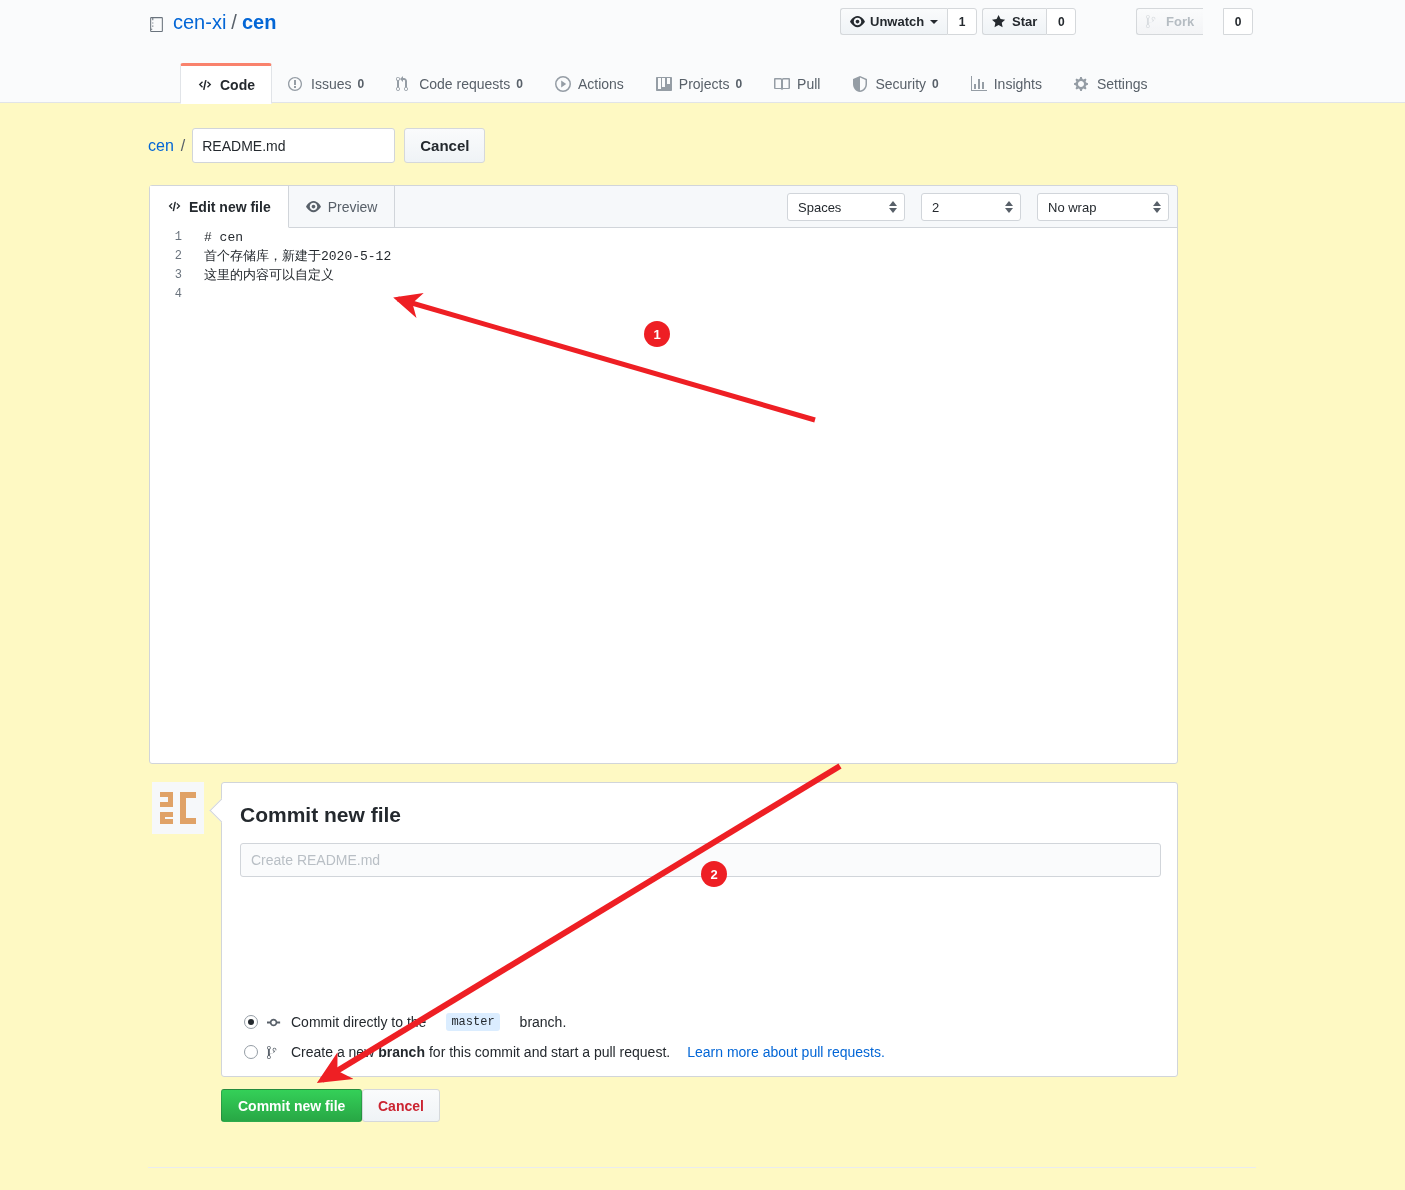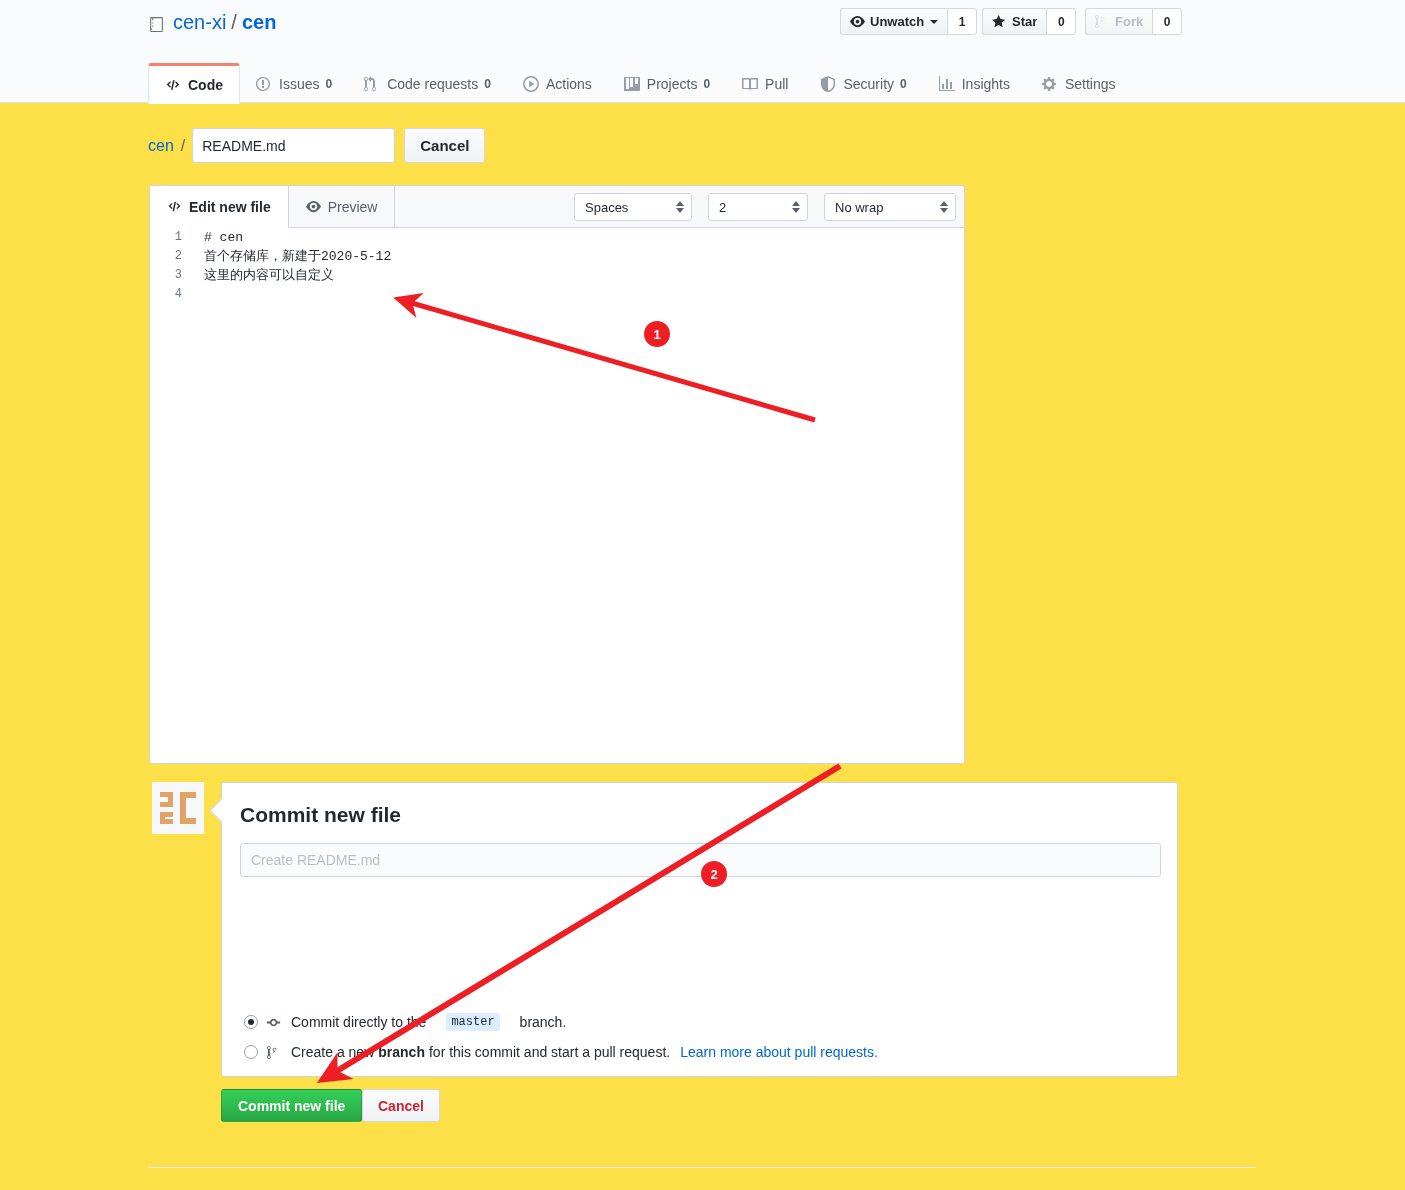--- a/index.html
+++ b/index.html
@@ -9,21 +9,21 @@
     background: #ffffff;
     font-family: "Liberation Sans", sans-serif;
     font-size: 14px;
     color: #24292e;
     overflow: hidden;
   }
   #page {
     position: relative;
     width: 1405px;
     height: 1190px;
-    background: #fde047;
+    background: #fef9c3;
   }
 
   
   .header-band {
     position: absolute;
     left: 0; top: 0;
     width: 1405px; height: 103px;
     background: #fafbfc;
     border-bottom: 1px solid #e1e4e8;
   }
@@ -105,20 +105,21 @@
   .nav-tab .ico { color: #959da5; margin-right: 7px; }
   .nav-tab.active {
     color: #24292e;
     font-weight: 600;
     background: #ffffff;
     border: 1px solid #e1e4e8;
     border-top: 3px solid #f9826c;
     border-bottom: 1px solid #ffffff;
     border-radius: 3px 3px 0 0;
     margin-bottom: -1px;
+    margin-left: 32px;
   }
   .nav-tab.active .ico { color: #24292e; }
   .counter {
     margin-left: 6px;
     font-size: 12px; font-weight: 600;
     color: #586069;
   }
 
   
   .path-row {
@@ -149,21 +150,21 @@
     border: 1px solid #d5d8db;
     border-radius: 3px;
     cursor: pointer;
     font-family: "Liberation Sans", sans-serif;
   }
 
   
   .editor-box {
     position: absolute;
     left: 149px; top: 185px;
-    width: 816px; height: 579px;
+    width: 1029px; height: 579px;
     background: #ffffff;
     border: 1px solid #d1d5da;
     border-radius: 3px;
   }
   .editor-toolbar {
     position: relative;
     height: 42px;
     background: #f6f8fa;
     border-bottom: 1px solid #d1d5da;
     border-radius: 3px 3px 0 0;
@@ -440,21 +441,21 @@
         <span class="ico">
           <svg width="15" height="15" viewBox="0 0 16 16" fill="#24292e">
               <path d="M14 6l-4.9-.64L7 1 4.9 5.36 0 6l3.6 3.26L2.67 14 7 11.67 11.33 14l-.93-4.74L14 6z"></path>
             </svg>
         </span>
         <span>Star</span>
       </div>
       <div class="btn-count">0</div>
     </div>
 
-    <div class="action-group" style="left:1085px;">
+    <div class="action-group" style="left:1136px;gap:20px;">
       <div class="btn-main disabled">
         <span class="ico">
           <svg width="15" height="15" viewBox="0 0 16 16" fill="#b5bcc2">
               <path d="M10 5c0-1.11-.89-2-2-2a1.993 1.993 0 0 0-1 3.72v.3c-.02.52-.23.98-.63 1.38-.4.4-.86.61-1.38.63-.83.02-1.48.16-2 .45V4.72a1.993 1.993 0 0 0-1-3.72C.88 1 0 1.89 0 3c0 .73.4 1.38 1 1.72v6.56A1.993 1.993 0 0 0 2 15a1.993 1.993 0 0 0 1-3.72v-.42c.02-.52.23-.98.63-1.38.4-.4.86-.61 1.38-.63 1.11-.05 2.05-.45 2.83-1.23.77-.78 1.17-1.73 1.22-2.83h-.02C9.60 6.38 10 5.73 10 5zM2 1.8c.66 0 1.2.55 1.2 1.2 0 .65-.55 1.2-1.2 1.2C1.35 4.2.8 3.65.8 3c0-.65.55-1.2 1.2-1.2zm0 12.4c-.66 0-1.2-.55-1.2-1.2 0-.65.55-1.2 1.2-1.2.65 0 1.2.55 1.2 1.2 0 .65-.55 1.2-1.2 1.2zm6-8c-.66 0-1.2-.55-1.2-1.2 0-.65.55-1.2 1.2-1.2.65 0 1.2.55 1.2 1.2 0 .65-.55 1.2-1.2 1.2z"></path>
             </svg>
         </span>
         <span>Fork</span>
       </div>
       <div class="btn-count">0</div>
     </div>
@@ -656,21 +657,21 @@
     <div class="radio-row r2">
       <span class="rd"></span>
       <span class="branch-ico">
         <svg width="15" height="15" viewBox="0 0 16 16" fill="#586069">
             <path d="M10 5c0-1.11-.89-2-2-2a1.993 1.993 0 0 0-1 3.72v.3c-.02.52-.23.98-.63 1.38-.4.4-.86.61-1.38.63-.83.02-1.48.16-2 .45V4.72a1.993 1.993 0 0 0-1-3.72C.88 1 0 1.89 0 3c0 .73.4 1.38 1 1.72v6.56A1.993 1.993 0 0 0 2 15a1.993 1.993 0 0 0 1-3.72v-.42c.02-.52.23-.98.63-1.38.4-.4.86-.61 1.38-.63 1.11-.05 2.05-.45 2.83-1.23.77-.78 1.17-1.73 1.22-2.83h-.02C9.60 6.38 10 5.73 10 5zM2 1.8c.66 0 1.2.55 1.2 1.2 0 .65-.55 1.2-1.2 1.2C1.35 4.2.8 3.65.8 3c0-.65.55-1.2 1.2-1.2zm0 12.4c-.66 0-1.2-.55-1.2-1.2 0-.65.55-1.2 1.2-1.2.65 0 1.2.55 1.2 1.2 0 .65-.55 1.2-1.2 1.2zm6-8c-.66 0-1.2-.55-1.2-1.2 0-.65.55-1.2 1.2-1.2.65 0 1.2.55 1.2 1.2 0 .65-.55 1.2-1.2 1.2z"></path>
           </svg>
       </span>
       <span>Create a new</span>
       <span class="bold" style="margin:0 4px">branch</span>
       <span>for this commit and start a pull request.</span>
-      <span class="link" style="margin-left:10px">Learn more about pull requests.</span>
+      <span class="link" style="margin-left:17px">Learn more about pull requests.</span>
     </div>
   </div>
 
   <button class="btn-commit">Commit new file</button>
   <button class="btn-cancel-bottom">Cancel</button>
 
   <div class="footer-rule"></div>
 
   <svg class="anno-svg">
     <defs>

